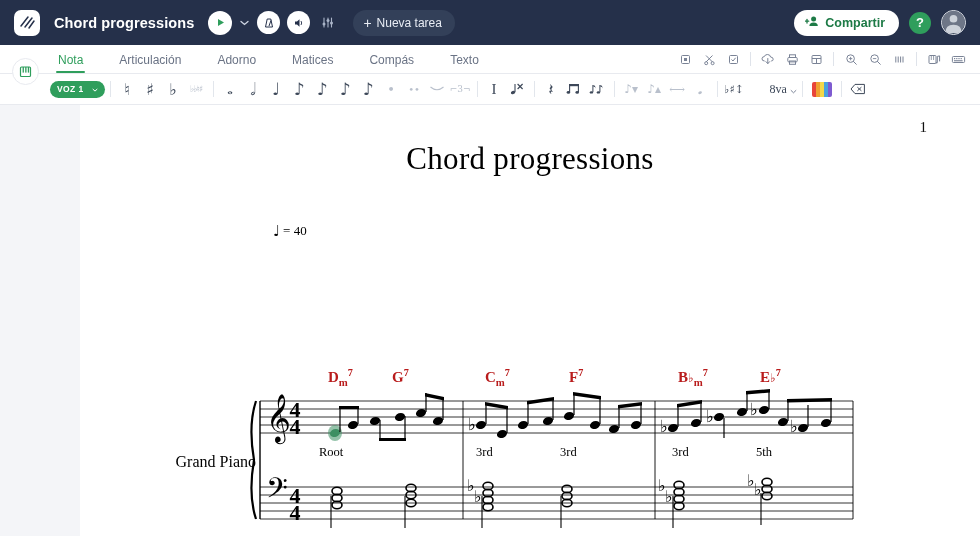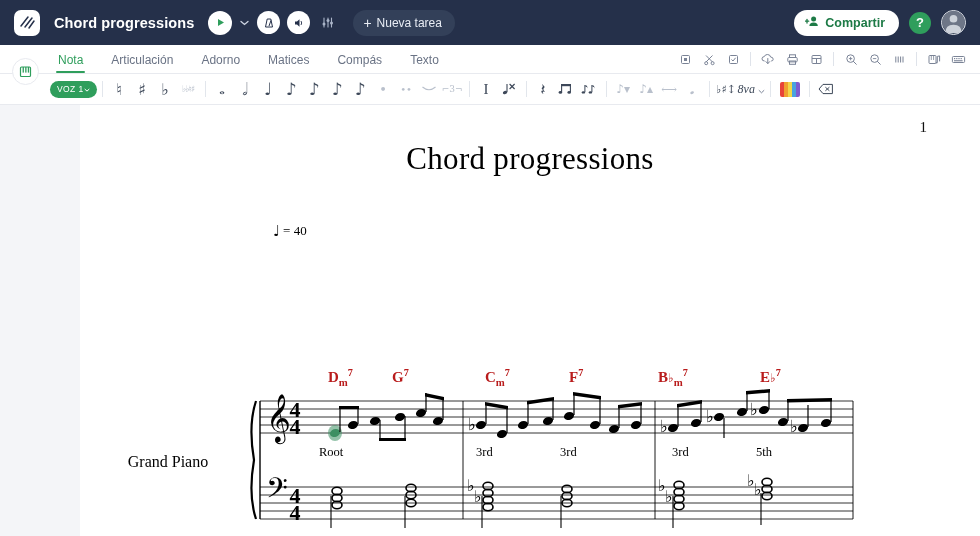--- a/index.html
+++ b/index.html
@@ -85,21 +85,21 @@
   }
 
   
   .menubar {
     height: 29px; width: 100%;
     background: #ffffff;
     border-bottom: 1px solid #e8eaef;
     display: flex; align-items: flex-end;
     position: relative;
   }
-  .menu-tabs { display: flex; align-items: flex-end; margin-left: 48px; gap: 8px; }
+  .menu-tabs { display: flex; align-items: flex-end; margin-left: 48px; gap: 16px; }
   .menu-tab {
     font-size: 12px; color: #6a7385;
     padding: 0 10px 6px 10px;
     position: relative; white-space: nowrap;
   }
   .menu-tab.active { color: #2f9e5c; }
   .menu-tab.active::after {
     content: ''; position: absolute;
     left: 8px; right: 8px; bottom: 0;
     height: 2px; background: #2f9e5c; border-radius: 2px;
@@ -120,22 +120,22 @@
     height: 31px; width: 100%;
     background: #ffffff;
     border-bottom: 1px solid #e8eaef;
     display: flex; align-items: center;
     position: relative;
   }
   .voice-pill {
     margin-left: 50px;
     height: 17px; border-radius: 9px;
     background: #2f9e5c; color: #fff;
-    font-size: 8.5px; font-weight: 400; letter-spacing: .4px;
-    display: flex; align-items: center; gap: 0;
+    font-size: 8.5px; font-weight: 700; letter-spacing: .4px;
+    display: flex; align-items: center; gap: 8px;
     padding: 0 7px;
     flex: 0 0 auto;
   }
   .nicon {
     width: 23px; height: 24px;
     display: flex; align-items: center; justify-content: center;
     color: #3d4859; font-family: "DejaVu Serif", serif;
     flex: 0 0 auto;
   }
   .nicon.dim { color: #b9c0cc; }
@@ -496,21 +496,21 @@
 
   <div class="nicon dim" style="font-size:12px;">♪▾</div>
   <div class="nicon dim" style="font-size:12px;">♪▴</div>
   <div class="nicon dim" style="font-size:11px;">⟷</div>
   <div class="nicon dim" style="font-size:15px;">𝅘</div>
 
   <div class="nsep"></div>
 
   <div class="nicon" style="font-size:11px;">♭♯↕</div>
   <div class="nicon" style="width:auto;gap:3px;font-family:'Liberation Serif',serif;">
-    <span style="font-size:12px;font-style:italic;">8va</span>
+    <span style="font-size:12px;margin-left:24px;">8va</span>
     <span>
       <svg width="7" height="5" viewBox="0 0 7 5">
           <path d="M.8 1.2 L3.5 3.8 L6.2 1.2" fill="none" stroke="#7a8396" stroke-width="1"></path>
         </svg>
     </span>
   </div>
 
   <div class="nsep"></div>
 
   <div class="nicon" style="width:28px;">
@@ -545,35 +545,35 @@
   <div class="page">
 
     <div class="page-num">1</div>
     <div class="score-title">Chord progressions</div>
 
     <div class="tempo">
       <span style="font-family:'DejaVu Sans',sans-serif;font-size:15px;line-height:1;">♩</span>
       <span>= 40</span>
     </div>
 
-    <div class="instr-label" style="left:0px; width:176px; top:348px;text-align:center;">Grand Piano</div>
+    <div class="instr-label" style="left:0px; width:176px; top:348px;">Grand Piano</div>
 
     <div class="chord" style="left:248px; top:262px;">
       <span>D</span><sub>m</sub><sup>7</sup>
     </div>
     <div class="chord" style="left:312px; top:262px;">
       <span>G</span><sup>7</sup>
     </div>
     <div class="chord" style="left:405px; top:262px;">
       <span>C</span><sub>m</sub><sup>7</sup>
     </div>
     <div class="chord" style="left:489px; top:262px;">
       <span>F</span><sup>7</sup>
     </div>
-    <div class="chord" style="left:578px; top:262px;font-family:Liberation Serif, serif;">
+    <div class="chord" style="left:598px; top:262px;font-family:Liberation Serif, serif;">
       <span>B</span><span class="acc">♭</span><sub>m</sub><sup>7</sup>
     </div>
     <div class="chord" style="left:680px; top:262px;">
       <span>E</span><span class="acc">♭</span><sup>7</sup>
     </div>
 
     <div class="annot" style="left:239px; top:340px;">Root</div>
     <div class="annot" style="left:396px; top:340px;">3rd</div>
     <div class="annot" style="left:480px; top:340px;">3rd</div>
     <div class="annot" style="left:592px; top:340px;">3rd</div>

